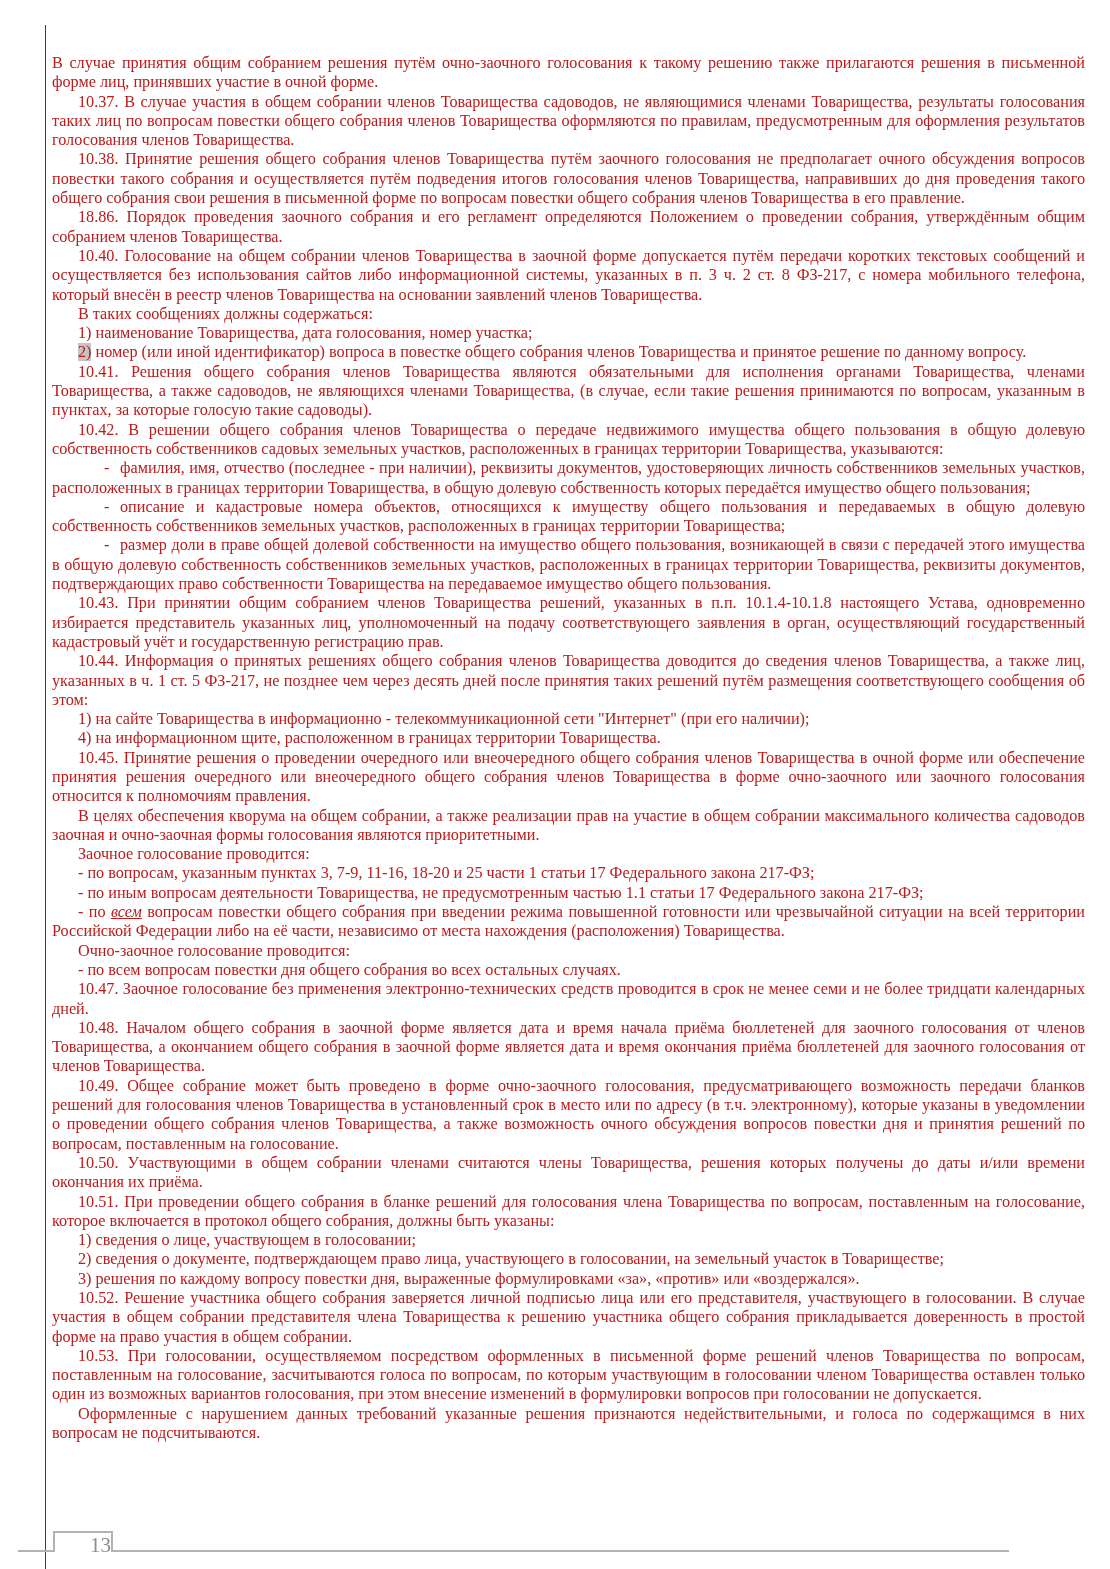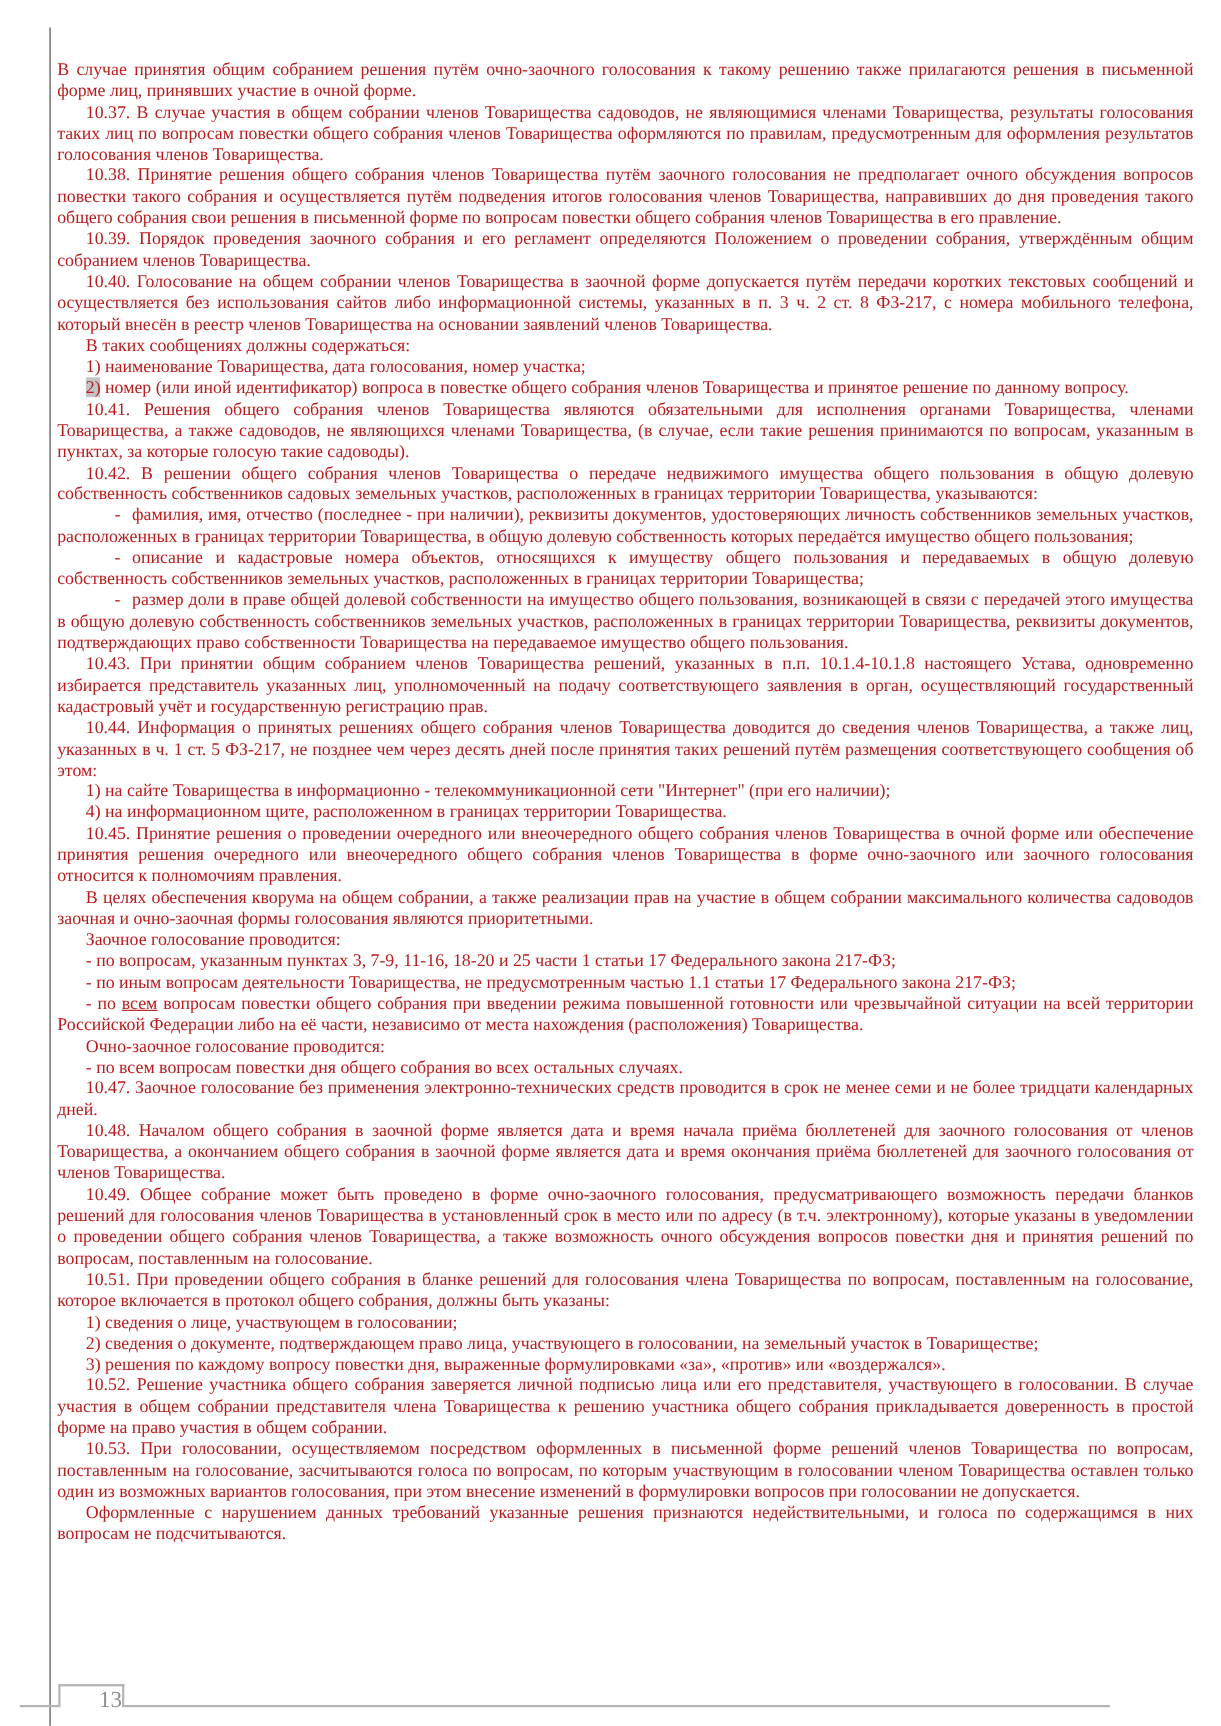--- a/index.html
+++ b/index.html
@@ -10,40 +10,40 @@
 
   .left-rule { position:absolute; left:45px; top:25px; width:1px; height:1544px; background:#3f3f3f; }
 
   .doc-body { position:absolute; left:52px; top:26px; width:1033px;
               font-size:16.2px; line-height:19.3px; color:#b91c1c;
               text-align:justify;margin-top:28px; }
   p.para { margin:0; }
   p.indent { text-indent:26px; }
   .dash-tab { display:inline-block; width:42px; }
   .hl { background:#c4c4c4; }
-  .ul { text-decoration:underline; }
+  .ul { text-decoration:underline;font-style:italic; }
 
   .footer-rule-left  { position:absolute; left:18px;  top:1550px; width:35px;  height:2px; background:#b3b3b3; }
   .page-num-box { position:absolute; left:53px; top:1531px; width:60px; height:21px;
                   border:2px solid #b3b3b3; border-bottom:none;
                   color:#8e8e8e; font-size:21px; line-height:24px; text-align:right;
                   overflow:visible; }
   .footer-rule-right { position:absolute; left:113px; top:1550px; width:896px; height:2px; background:#b3b3b3; }
 </style>
 </head>
 <body>
 
 <div class="page">
   <div class="left-rule"></div>
 
   <div class="doc-body">
       <p class="para">В случае принятия общим собранием решения путём очно-заочного голосования к такому решению также прилагаются решения в письменной форме лиц, принявших участие в очной форме.</p>
       <p class="para indent">10.37. В случае участия в общем собрании членов Товарищества садоводов, не являющимися членами Товарищества, результаты голосования таких лиц по вопросам повестки общего собрания членов Товарищества оформляются по правилам, предусмотренным для оформления результатов голосования членов Товарищества.</p>
       <p class="para indent">10.38. Принятие решения общего собрания членов Товарищества путём заочного голосования не предполагает очного обсуждения вопросов повестки такого собрания и осуществляется путём подведения итогов голосования членов Товарищества, направивших до дня проведения такого общего собрания свои решения в письменной форме по вопросам повестки общего собрания членов Товарищества в его правление.</p>
-      <p class="para indent">10.39. Порядок проведения заочного собрания и его регламент определяются Положением о проведении собрания, утверждённым общим собранием членов Товарищества.</p>
+      <p class="para indent">18.86. Порядок проведения заочного собрания и его регламент определяются Положением о проведении собрания, утверждённым общим собранием членов Товарищества.</p>
       <p class="para indent">10.40. Голосование на общем собрании членов Товарищества в заочной форме допускается путём передачи коротких текстовых сообщений и осуществляется без использования сайтов либо информационной системы, указанных в п. 3 ч. 2 ст. 8 ФЗ-217, с номера мобильного телефона, который внесён в реестр членов Товарищества на основании заявлений членов Товарищества.</p>
       <p class="para indent">В таких сообщениях должны содержаться:</p>
       <p class="para indent">1) наименование Товарищества, дата голосования, номер участка;</p>
       <p class="para indent"><span class="hl">2)</span> номер (или иной идентификатор) вопроса в повестке общего собрания членов Товарищества и принятое решение по данному вопросу.</p>
       <p class="para indent">10.41. Решения общего собрания членов Товарищества являются обязательными для исполнения органами Товарищества, членами Товарищества, а также садоводов, не являющихся членами Товарищества, (в случае, если такие решения принимаются по вопросам, указанным в пунктах, за которые голосую такие садоводы).</p>
       <p class="para indent">10.42. В решении общего собрания членов Товарищества о передаче недвижимого имущества общего пользования в общую долевую собственность собственников садовых земельных участков, расположенных в границах территории Товарищества, указываются:</p>
       <p class="para indent"><span class="dash-tab">-</span>фамилия, имя, отчество (последнее - при наличии), реквизиты документов, удостоверяющих личность собственников земельных участков, расположенных в границах территории Товарищества, в общую долевую собственность которых передаётся имущество общего пользования;</p>
       <p class="para indent"><span class="dash-tab">-</span>описание и кадастровые номера объектов, относящихся к имуществу общего пользования и передаваемых в общую долевую собственность собственников земельных участков, расположенных в границах территории Товарищества;</p>
       <p class="para indent"><span class="dash-tab">-</span>размер доли в праве общей долевой собственности на имущество общего пользования, возникающей в связи с передачей этого имущества в общую долевую собственность собственников земельных участков, расположенных в границах территории Товарищества, реквизиты документов, подтверждающих право собственности Товарищества на передаваемое имущество общего пользования.</p>
       <p class="para indent">10.43. При принятии общим собранием членов Товарищества решений, указанных в п.п. 10.1.4-10.1.8 настоящего Устава, одновременно избирается представитель указанных лиц, уполномоченный на подачу соответствующего заявления в орган, осуществляющий государственный кадастровый учёт и государственную регистрацию прав.</p>
@@ -54,20 +54,21 @@
       <p class="para indent">В целях обеспечения кворума на общем собрании, а также реализации прав на участие в общем собрании максимального количества садоводов заочная и очно-заочная формы голосования являются приоритетными.</p>
       <p class="para indent">Заочное голосование проводится:</p>
       <p class="para indent">- по вопросам, указанным пунктах 3, 7-9, 11-16, 18-20 и 25 части 1 статьи 17 Федерального закона 217-ФЗ;</p>
       <p class="para indent">- по иным вопросам деятельности Товарищества, не предусмотренным частью 1.1 статьи 17 Федерального закона 217-ФЗ;</p>
       <p class="para indent">- по <span class="ul">всем</span> вопросам повестки общего собрания при введении режима повышенной готовности или чрезвычайной ситуации на всей территории Российской Федерации либо на её части, независимо от места нахождения (расположения) Товарищества.</p>
       <p class="para indent">Очно-заочное голосование проводится:</p>
       <p class="para indent">- по всем вопросам повестки дня общего собрания во всех остальных случаях.</p>
       <p class="para indent">10.47. Заочное голосование без применения электронно-технических средств проводится в срок не менее семи и не более тридцати календарных дней.</p>
       <p class="para indent">10.48. Началом общего собрания в заочной форме является дата и время начала приёма бюллетеней для заочного голосования от членов Товарищества, а окончанием общего собрания в заочной форме является дата и время окончания приёма бюллетеней для заочного голосования от членов Товарищества.</p>
       <p class="para indent">10.49. Общее собрание может быть проведено в форме очно-заочного голосования, предусматривающего возможность передачи бланков решений для голосования членов Товарищества в установленный срок в место или по адресу (в т.ч. электронному), которые указаны в уведомлении о проведении общего собрания членов Товарищества, а также возможность очного обсуждения вопросов повестки дня и принятия решений по вопросам, поставленным на голосование.</p>
+      <p class="para indent">10.50. Участвующими в общем собрании членами считаются члены Товарищества, решения которых получены до даты и/или времени окончания их приёма.</p>
       <p class="para indent">10.51. При проведении общего собрания в бланке решений для голосования члена Товарищества по вопросам, поставленным на голосование, которое включается в протокол общего собрания, должны быть указаны:</p>
       <p class="para indent">1) сведения о лице, участвующем в голосовании;</p>
       <p class="para indent">2) сведения о документе, подтверждающем право лица, участвующего в голосовании, на земельный участок в Товариществе;</p>
       <p class="para indent">3) решения по каждому вопросу повестки дня, выраженные формулировками «за», «против» или «воздержался».</p>
       <p class="para indent">10.52. Решение участника общего собрания заверяется личной подписью лица или его представителя, участвующего в голосовании. В случае участия в общем собрании представителя члена Товарищества к решению участника общего собрания прикладывается доверенность в простой форме на право участия в общем собрании.</p>
       <p class="para indent">10.53. При голосовании, осуществляемом посредством оформленных в письменной форме решений членов Товарищества по вопросам, поставленным на голосование, засчитываются голоса по вопросам, по которым участвующим в голосовании членом Товарищества оставлен только один из возможных вариантов голосования, при этом внесение изменений в формулировки вопросов при голосовании не допускается.</p>
       <p class="para indent">Оформленные с нарушением данных требований указанные решения признаются недействительными, и голоса по содержащимся в них вопросам не подсчитываются.</p>
     </div>
 
   <div class="footer-rule-left"></div>

